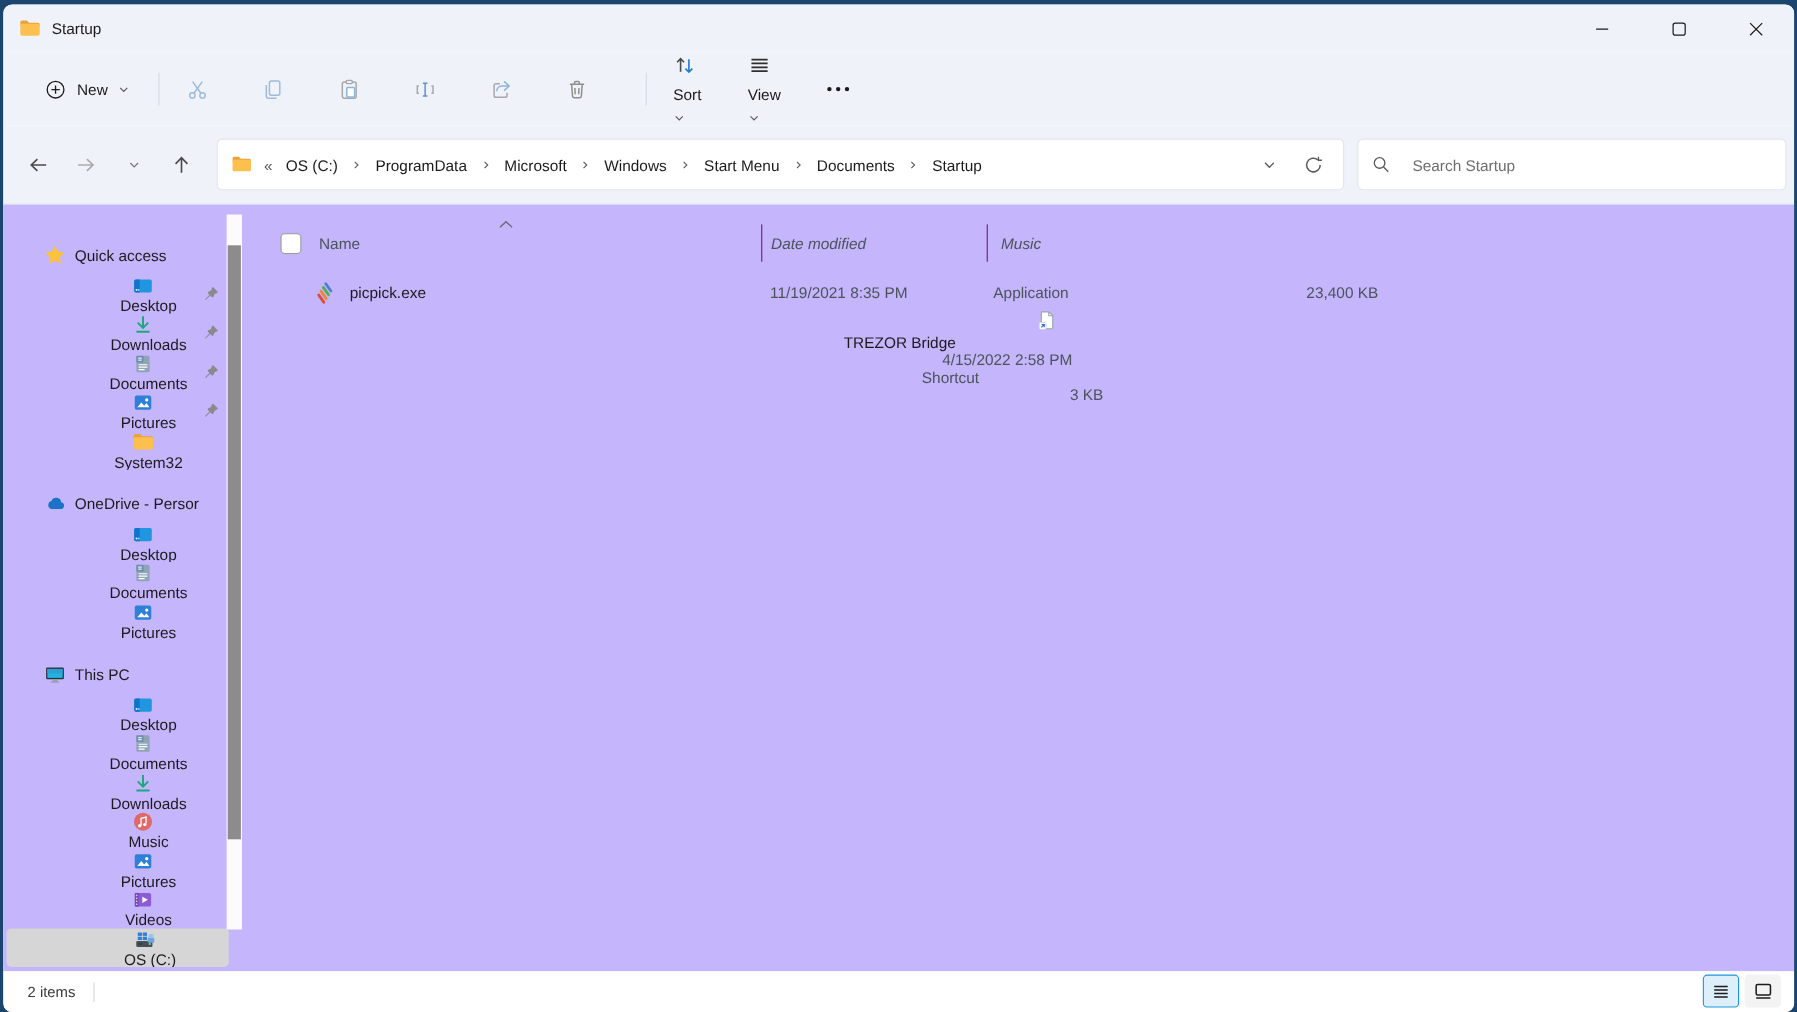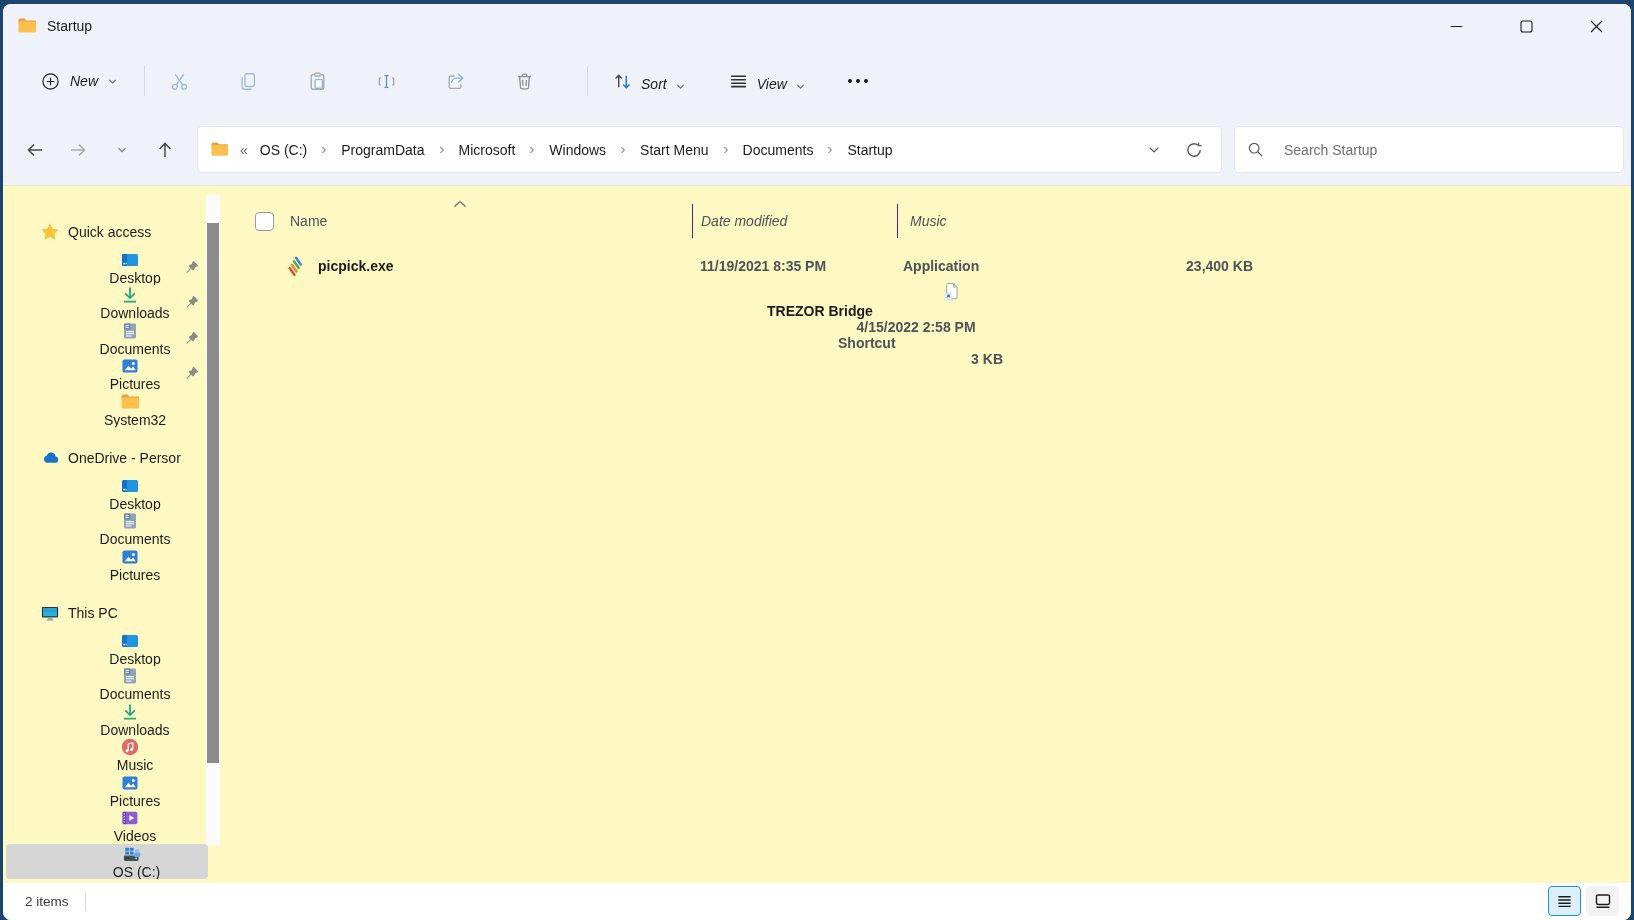--- a/index.html
+++ b/index.html
@@ -7,43 +7,43 @@
   body { background:#1c456d; font-family:"Liberation Sans", sans-serif; font-size:14px; color:#1b1b1b; }
   .window { position:absolute; left:3px; top:4px; right:3px; bottom:0; background:#fff; border-radius:8px; overflow:hidden; display:flex; flex-direction:column; }
 
   
   .titlebar { height:44px; background:#eff3f9; display:flex; align-items:center; padding-left:14px; position:relative; flex:0 0 auto; }
   .titlebar .app-icon { width:20px; height:20px; margin-right:10px; display:inline-flex; }
   .win-controls { position:absolute; right:0; top:0; height:100%; display:flex; }
   .win-btn { width:70px; height:100%; display:flex; align-items:center; justify-content:center; }
 
   
-  .toolbar { height:66px; background:#eff3f9; display:flex; align-items:center; padding-left:25px; flex:0 0 auto;font-style:italic; }
+  .toolbar { height:66px; background:#eff3f9; display:flex; align-items:center; padding-left:25px; flex:0 0 auto; }
   .new-btn { display:flex; align-items:center; gap:9px; padding:9px 12px; border-radius:5px; }
   .tb-sep { width:1px; height:30px; background:#d4dae2; margin:0 14px; }
   .tb-ico { width:40px; height:40px; margin-right:29px; display:flex; align-items:center; justify-content:center; border-radius:5px; }
   .tb-ico:last-of-type { margin-right:0; }
-  .tb-group { display:flex; align-items:flex-end; gap:8px; padding:8px 10px; border-radius:5px; margin-right:22px; }
+  .tb-group { display:flex; align-items:flex-start; gap:8px; padding:8px 10px; border-radius:5px; margin-right:22px;flex-direction:column; }
   .more-btn { display:flex; align-items:center; justify-content:center; width:40px; height:40px; border-radius:5px; }
 
   
   .addressrow { height:72px; background:#eff3f9; display:flex; align-items:center; border-bottom:1px solid #e4e9ef; flex:0 0 auto; }
   .nav-btns { display:flex; align-items:center; width:194px; justify-content:space-around; padding:0 10px; }
   .nav-btn { display:flex; align-items:center; justify-content:center; width:34px; height:34px; }
   .addressbar { height:47px; width:1025px; background:#fff; border:1px solid #e2e6eb; border-radius:5px; display:flex; align-items:center; padding:0 10px 0 12px; }
   .crumbs { display:flex; align-items:center; gap:4px; flex:1; overflow:hidden; white-space:nowrap; }
   .crumb { padding:4px 6px; border-radius:3px; color:#1b1b1b; }
   .crumb-sep { display:inline-flex; margin:0 2px; }
   .addr-right { display:flex; align-items:center; gap:24px; padding-right:8px; }
   .searchbox { height:47px; width:390px; background:#fff; border:1px solid #e2e6eb; border-radius:5px; display:flex; align-items:center; margin-left:12px; padding:0 12px; }
   .searchbox input { border:none; outline:none; background:transparent; font:inherit; color:#0369a1; width:100%; margin-left:20px; }
   .searchbox input::placeholder { color:#6e6e6e; }
 
   
-  .main { flex:1 1 auto; display:flex; background:#fef9c3; position:relative; min-height:0; }
+  .main { flex:1 1 auto; display:flex; background:#c4b5fd; position:relative; min-height:0; }
 
   
   .sidebar { width:227px; position:relative; padding-top:28px; flex:0 0 auto; }
   .side-row { height:35.5px; display:flex; align-items:center; position:relative; margin-right:22px; border-radius:4px; }
   .side-row.section { padding-left:37px; }
   .side-row.child { padding-left:49px;flex-direction:column; }
   .side-row .si { width:20px; height:20px; display:inline-flex; flex:0 0 auto; }
   .side-row.section .slabel { margin-left:8px; }
   .side-row.child .slabel { margin-left:10px; }
   .slabel { white-space:nowrap; overflow:hidden; }
@@ -56,21 +56,21 @@
   
   .content { flex:1 1 auto; position:relative; }
   .sort-caret { position:absolute; left:223px; top:14px; }
   .fl-header { position:absolute; left:0; right:0; top:18px; height:34px; display:flex; align-items:center; padding-left:25px; color:#4c5359; }
   .hd-check { width:19px; height:19px; border:1px solid #9b9b9b; border-radius:4px; background:#fff; margin-right:16px; flex:0 0 auto; }
   .h-name { width:402px; }
   .h-col { border-left:1px solid #701a75; align-self:stretch; display:flex; align-items:center;font-style:italic; }
   .h-date { width:205px; padding-left:8px; }
   .h-type { width:246px; padding-left:6px; }
   .h-size { width:150px; padding-left:12px; }
-  .fl-row { position:absolute; left:0; right:0; height:30px; display:flex; align-items:center; padding-left:55px;font-weight:bold; }
+  .fl-row { position:absolute; left:0; right:0; height:30px; display:flex; align-items:center; padding-left:55px; }
   .row-1 { top:65px; } .row-2 { top:95px;flex-direction:column; }
   .fi { width:22px; height:22px; display:inline-flex; margin-right:11px; flex:0 0 auto; }
   .c-name { width:382px; color:#1b1b1b; }
   .c-date { width:203px; color:#4c5359; }
   .c-type { width:240px; color:#4c5359; }
   .c-size { width:130px; padding-right:20px; text-align:right; color:#4c5359; }
 
   
   .statusbar { height:37px; background:#fff; display:flex; align-items:center; padding-left:22px; position:relative; flex:0 0 auto; font-size:13.5px; color:#3a3a3a; }
   .status-sep { width:1px; height:18px; background:#d8d8d8; margin-left:16px; }

